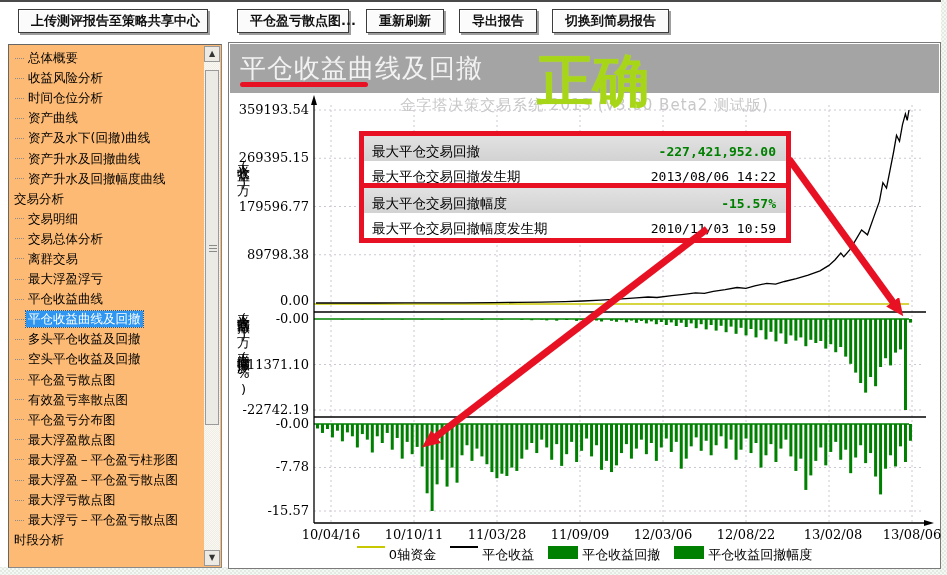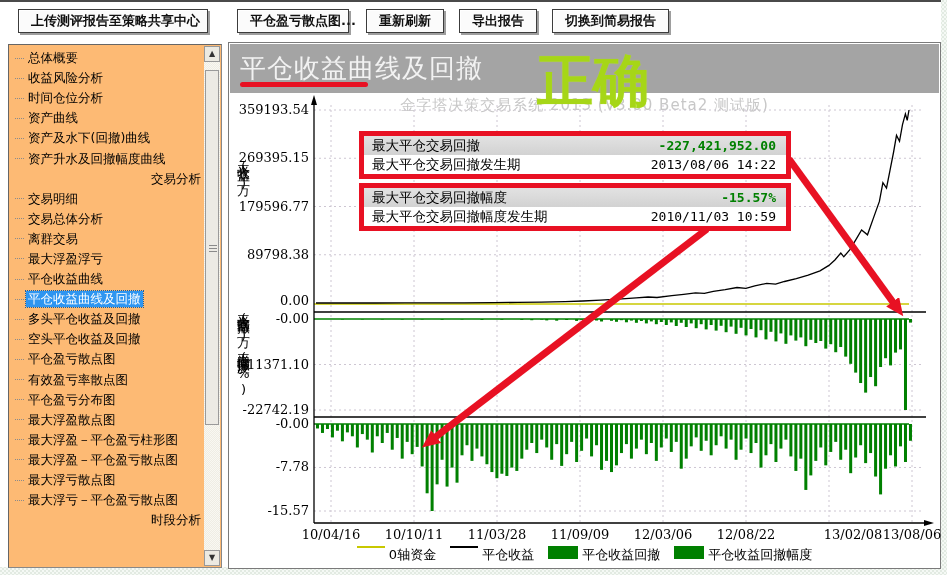--- a/index.html
+++ b/index.html
@@ -22,21 +22,21 @@
   .tb-btn:nth-child(5){margin-left:15px;}
 
   
   .sidebar{position:absolute;left:8px;top:42px;width:214px;height:524px;background:#fdba74;
     border:1px solid #888;border-top-color:#666;border-left-color:#666;box-sizing:border-box;}
   .tree{position:absolute;left:2px;top:3px;right:18px;bottom:2px;overflow:hidden;}
   .tree-row{height:20.1px;display:flex;align-items:center;font-size:12.5px;color:#000;white-space:nowrap;cursor:pointer;}
   .tree-row.child{padding-left:4px;}
   .tree-row.child::before{content:"";display:inline-block;width:9px;height:0;
     border-top:1px dotted #8a8a8a;margin-right:2px;flex:none;}
-  .tree-row.section{padding-left:1px;justify-content:flex-end;}
+  .tree-row.section{padding-left:1px;}
   .tree-label{padding:0 2px;line-height:16px;}
   .tree-row.selected .tree-label{background:#2e95f0;color:#fff;outline:1px dotted #1b5e9e;}
   .vscroll{position:absolute;top:1px;right:1px;bottom:1px;width:16px;background:#f4f2ea;
     background-image:repeating-conic-gradient(#efede4 0 25%, #f9f8f2 0 50%);background-size:2px 2px;}
   .sb-btn{position:absolute;left:0;width:16px;height:16px;background:#eceae2;border:1px solid #999;
     box-sizing:border-box;font-size:8px;line-height:14px;text-align:center;color:#333;cursor:pointer;}
   .sb-up{top:0;}
   .sb-down{bottom:0;}
   .sb-thumb{position:absolute;left:1px;top:24px;width:14px;height:355px;background:#eceae4;
     border:1px solid #9a9a9a;box-sizing:border-box;cursor:pointer;}
@@ -64,21 +64,21 @@
   .legend{position:absolute;left:0;top:503px;width:100%;display:flex;justify-content:center;
     align-items:center;gap:14px;z-index:2;}
   .leg-item{display:flex;align-items:flex-start;gap:4px;font-size:13px;color:#000;white-space:nowrap;}
   .leg-line{width:28px;height:2px;}
   .leg-box{width:30px;height:13px;}
 
   
   .ann{position:absolute;left:130px;width:432px;border:5px solid #e81123;background:#fff;
     box-sizing:border-box;z-index:3;}
   .ann-row{height:19px;display:flex;justify-content:space-between;align-items:center;
-    padding:0 10px 0 8px;font-size:13.5px;color:#000;white-space:nowrap;}
+    padding:6px 10px 0 8px;font-size:13.5px;color:#000;white-space:nowrap;}
   .ann-row.shaded{background:linear-gradient(#e2e2e2,#d2d2d2);}
   .ann-val{font-family:"DejaVu Sans Mono",monospace;font-size:13px;}
   .ann-val.green{color:#008000;font-weight:bold;}
   #overlay-svg{position:absolute;left:0;top:0;z-index:4;pointer-events:none;}
 </style>
 </head>
 <body>
 
 <div class="stage">
   <div class="content">
@@ -100,20 +100,23 @@
             <span class="tree-label">收益风险分析</span>
           </div>
           <div class="tree-row child">
             <span class="tree-label">时间仓位分析</span>
           </div>
           <div class="tree-row child">
             <span class="tree-label">资产曲线</span>
           </div>
           <div class="tree-row child">
             <span class="tree-label">资产及水下(回撤)曲线</span>
+          </div>
+          <div class="tree-row child">
+            <span class="tree-label">资产升水及回撤曲线</span>
           </div>
           <div class="tree-row child">
             <span class="tree-label">资产升水及回撤幅度曲线</span>
           </div>
           <div class="tree-row section">
             <span class="tree-label">交易分析</span>
           </div>
           <div class="tree-row child">
             <span class="tree-label">交易明细</span>
           </div>
@@ -430,21 +433,21 @@
           <div class="ytick" style="top: 416.472px;">-7.78</div>
           <div class="ytick" style="top: 460px;">-15.57</div>
         </div>
       <div id="xticks">
           <div class="xtick" style="left: 102px;">10/04/16</div>
           <div class="xtick" style="left: 185px;">10/10/11</div>
           <div class="xtick" style="left: 268px;">11/03/28</div>
           <div class="xtick" style="left: 351px;">11/09/09</div>
           <div class="xtick" style="left: 434px;">12/03/06</div>
           <div class="xtick" style="left: 517px;">12/08/22</div>
-          <div class="xtick" style="left: 624px;">13/02/08</div>
+          <div class="xtick" style="left: 604px;">13/02/08</div>
           <div class="xtick" style="left: 683px;">13/08/06</div>
         </div>
 
       <div class="ann" style="top:88px">
         <div class="ann-row shaded">
           <span>最大平仓交易回撤</span>
           <span class="ann-val green">-227,421,952.00</span>
         </div>
         <div class="ann-row">
           <span>最大平仓交易回撤发生期</span>

